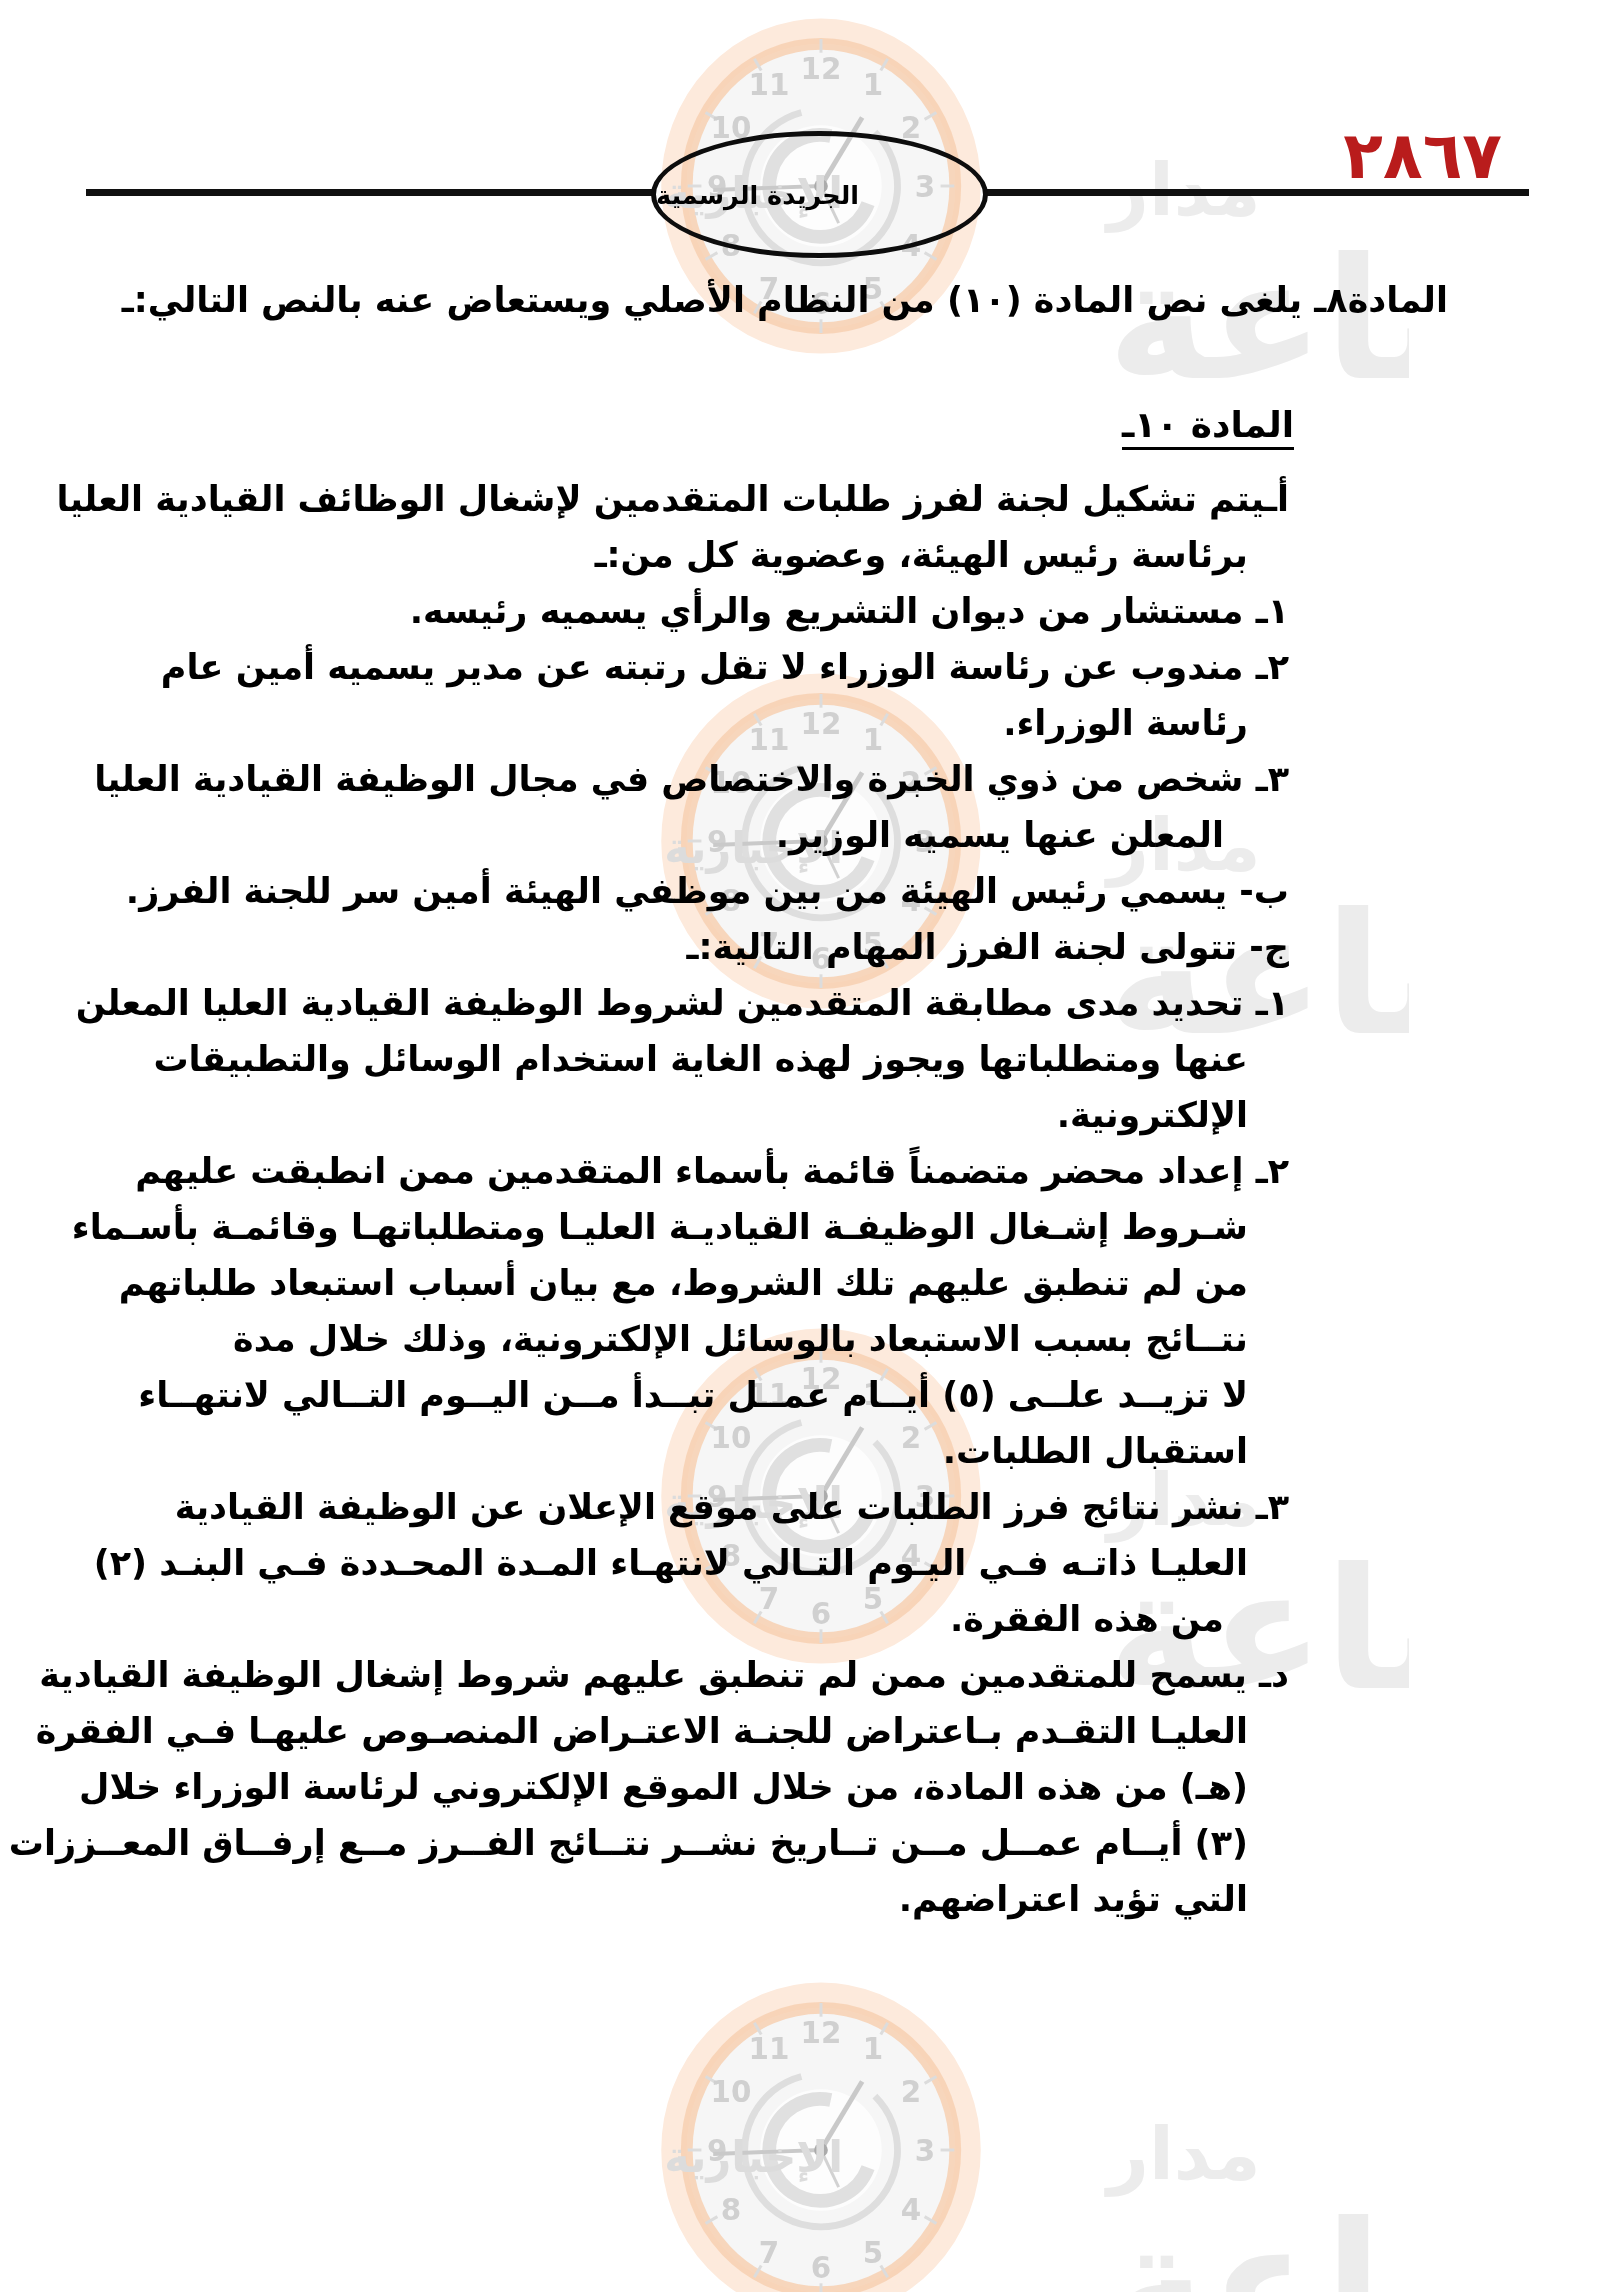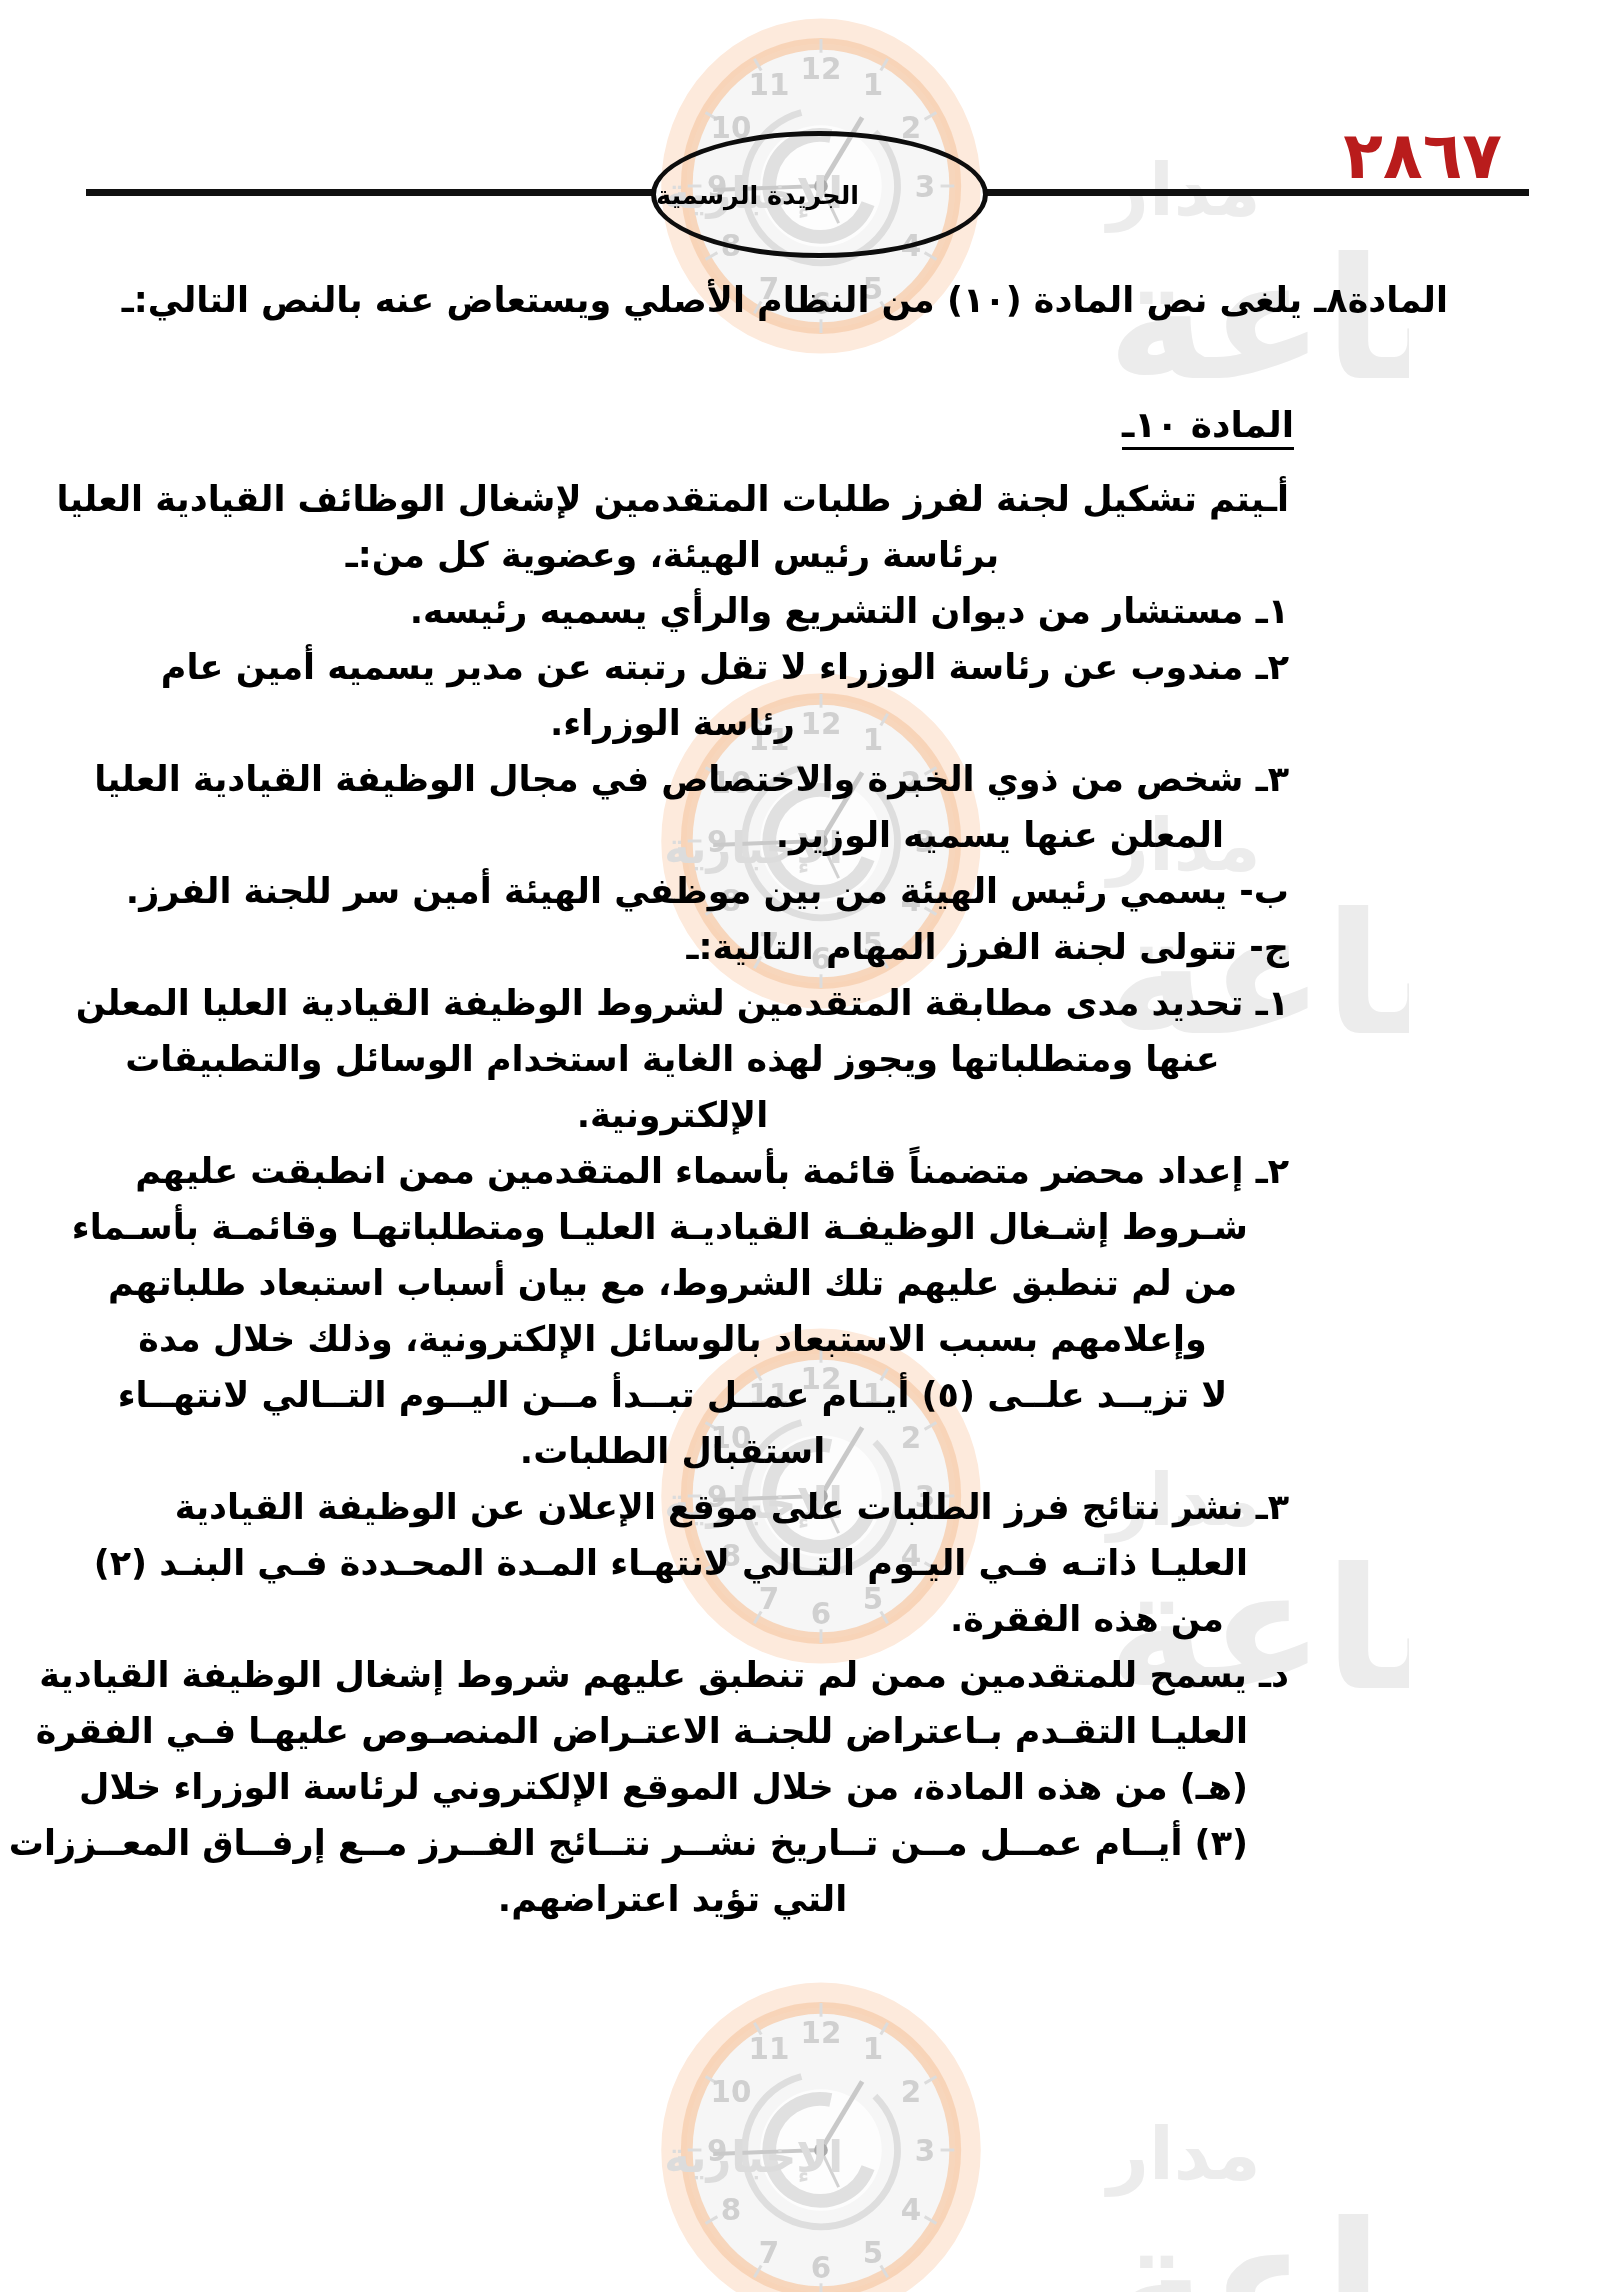--- a/index.html
+++ b/index.html
@@ -40,21 +40,21 @@
   .title {
     position:absolute; top:404px; right:327px; z-index:2;
     font-size:36px; font-weight:bold; white-space:nowrap;
     border-bottom:3.9px solid #000; padding-bottom:2px;
   }
   #body-lines { position:absolute; top:471px; right:332px; width:1192px; z-index:2; }
   .line {
     font-size:35px; font-weight:bold; line-height:56px;
     white-space:nowrap; text-align:right;
   }
-  .ind1 { padding-right:41px;text-align:center; }
+  .ind1 { padding-right:41px; }
   .ind2 { padding-right:65px; }
 </style>
 </head>
 <body>
 
 <div class="page">
 
   <div id="wm-layer">
       <div class="wm" style="top: -255px;"><svg viewBox="-600 -450 1200 900" width="1176" height="882">
     <ellipse rx="150" ry="158" fill="none" stroke="#fdeadc" stroke-width="26"></ellipse>
@@ -232,21 +232,21 @@
       <div class="line ind0">٣ـ شخص من ذوي الخبرة والاختصاص في مجال الوظيفة القيادية العليا</div>
       <div class="line ind2">المعلن عنها يسميه الوزير.</div>
       <div class="line ind0">ب- يسمي رئيس الهيئة من بين موظفي الهيئة أمين سر للجنة الفرز.</div>
       <div class="line ind0">ج- تتولى لجنة الفرز المهام التالية:ـ</div>
       <div class="line ind0">١ـ تحديد مدى مطابقة المتقدمين لشروط الوظيفة القيادية العليا المعلن</div>
       <div class="line ind1">عنها ومتطلباتها ويجوز لهذه الغاية استخدام الوسائل والتطبيقات</div>
       <div class="line ind1">الإلكترونية.</div>
       <div class="line ind0">٢ـ إعداد محضر متضمناً قائمة بأسماء المتقدمين ممن انطبقت عليهم</div>
       <div class="line ind1">شـروط إشـغال الوظيفـة القياديـة العليـا ومتطلباتهـا وقائمـة بأسـماء</div>
       <div class="line ind1">من لم تنطبق عليهم تلك الشروط، مع بيان أسباب استبعاد طلباتهم</div>
-      <div class="line ind1">وإعلامهم بسبب الاستبعاد بالوسائل الإلكترونية، وذلك خلال مدة</div>
+      <div class="line ind1">نتــائج بسبب الاستبعاد بالوسائل الإلكترونية، وذلك خلال مدة</div>
       <div class="line ind1">لا تزيــد علــى (٥) أيــام عمــل تبــدأ مــن اليــوم التــالي لانتهــاء</div>
       <div class="line ind1">استقبال الطلبات.</div>
       <div class="line ind0">٣ـ نشر نتائج فرز الطلبات على موقع الإعلان عن الوظيفة القيادية</div>
       <div class="line ind1">العليـا ذاتـه فـي اليـوم التـالي لانتهـاء المـدة المحـددة فـي البنـد (٢)</div>
       <div class="line ind2">من هذه الفقرة.</div>
       <div class="line ind0">دـ يسمح للمتقدمين ممن لم تنطبق عليهم شروط إشغال الوظيفة القيادية</div>
       <div class="line ind1">العليـا التقـدم بـاعتراض للجنـة الاعتـراض المنصـوص عليهـا فـي الفقرة</div>
       <div class="line ind1">(هـ) من هذه المادة، من خلال الموقع الإلكتروني لرئاسة الوزراء خلال</div>
       <div class="line ind1">(٣) أيــام عمــل مــن تــاريخ نشــر نتــائج الفــرز مــع إرفــاق المعــززات</div>
       <div class="line ind1">التي تؤيد اعتراضهم.</div>

